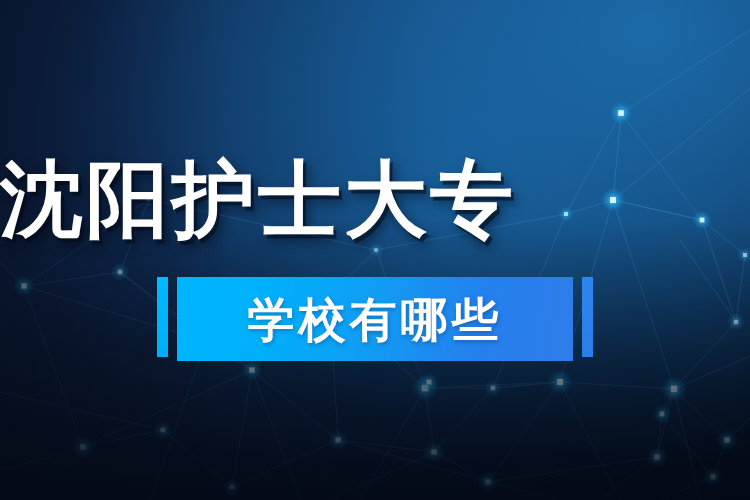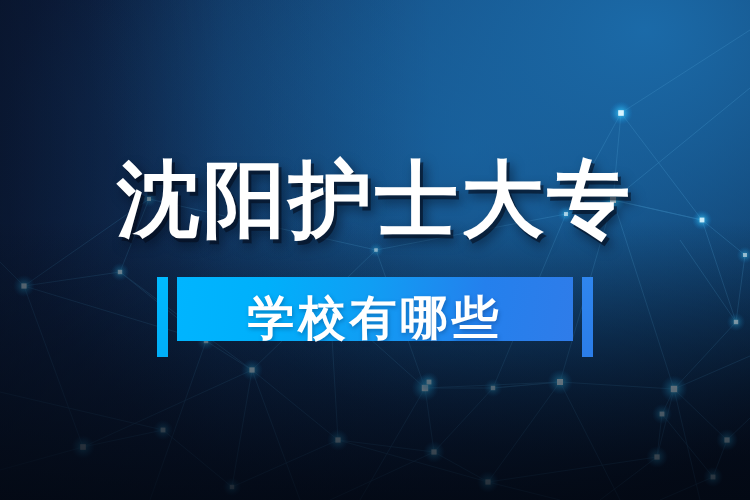--- a/index.html
+++ b/index.html
@@ -43,21 +43,21 @@
     width: 750px;
     height: 500px;
   }
 
   
   .headline-wrap {
     position: absolute;
     left: 0;
     top: 158px;
     width: 750px;
-    text-align: center;
+    text-align: left;
   }
   .headline {
     display: inline-block;
     color: #ffffff;
     font-size: 83px;
     font-weight: 700;
     letter-spacing: 3px;
     line-height: 1;
     text-shadow:
       3px 4px 0 rgba(3,10,24,0.55),
@@ -77,24 +77,24 @@
   .accent-bar {
     width: 11px;
     flex: 0 0 11px;
     height: 80px;
   }
   .accent-bar.left  { background: linear-gradient(to bottom, #00baff, #00aef7); }
   .accent-bar.right { background: linear-gradient(to bottom, #2f86ef, #2b7de8); }
   .accent-gap { flex: 0 0 9px; }
   .sub-plate {
     flex: 1 1 auto;
-    height: 64px;
+    height: 84px;
     background: linear-gradient(100deg, #00b5ff 0%, #00b0fb 22%, #109ef4 48%, #2480ed 76%, #2f7ce9 100%);
     display: flex;
-    align-items: flex-end;
+    align-items: center;
     justify-content: center;
   }
   .sub-text {
     color: #ffffff;
     font-size: 47px;
     font-weight: 700;
     letter-spacing: 4px;
     line-height: 1;
     text-shadow: 1px 2px 4px rgba(8,40,90,0.35);
   }

